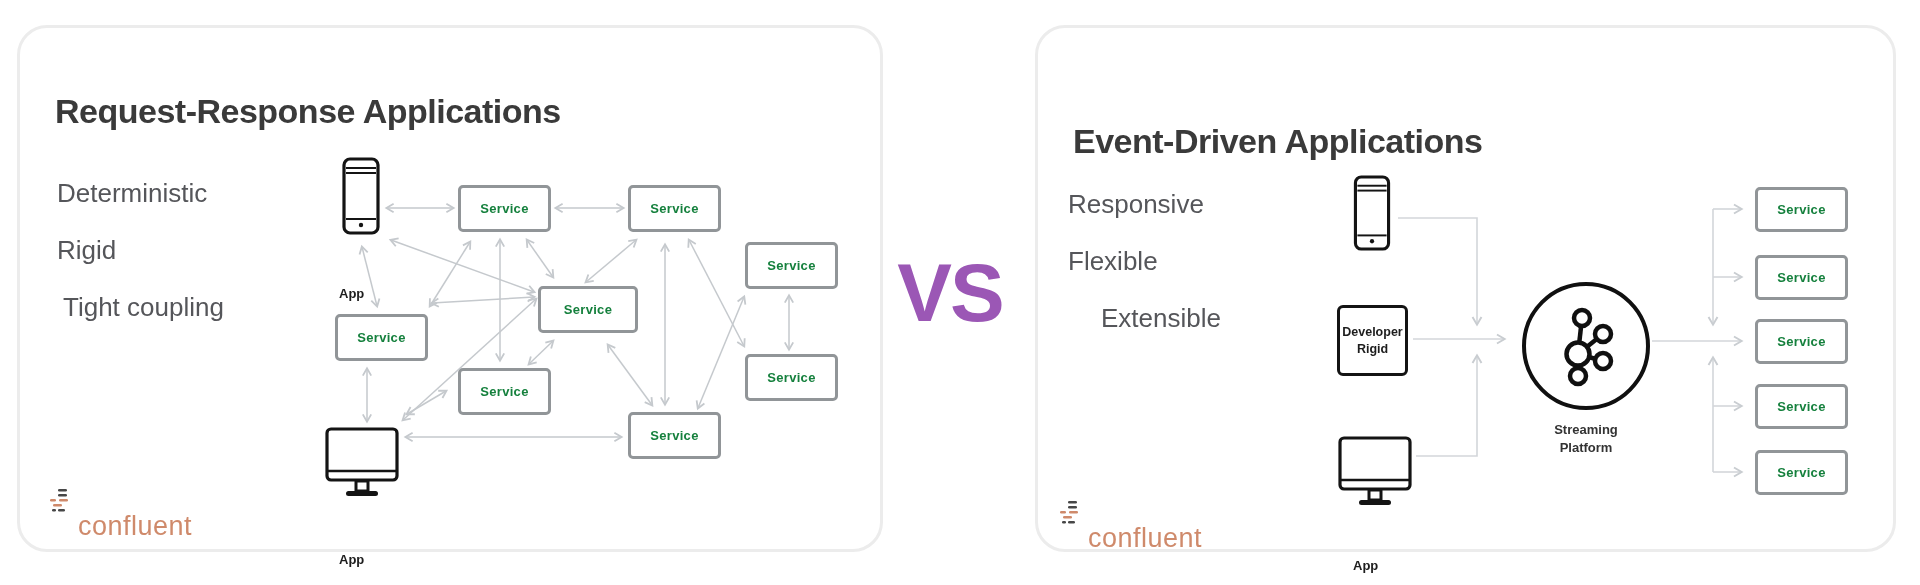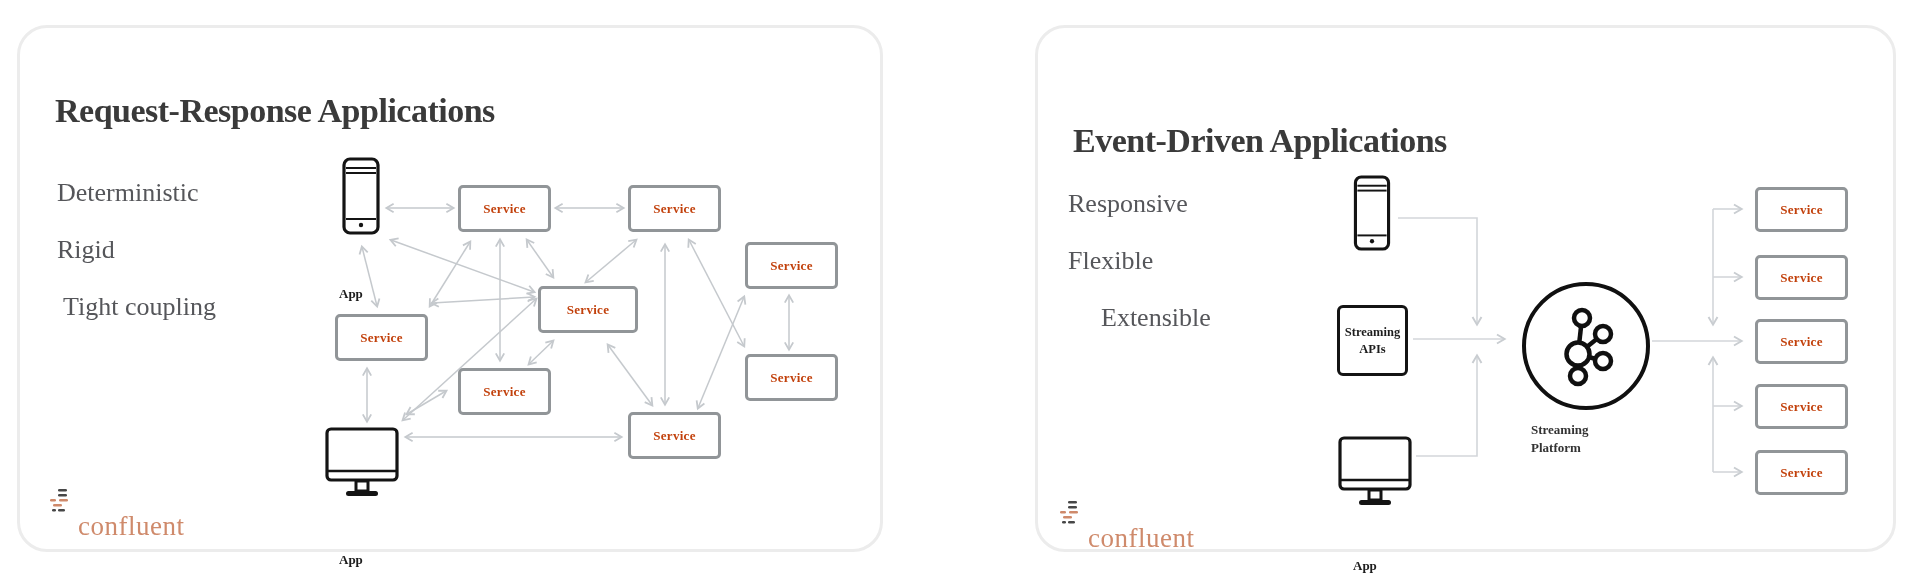--- a/index.html
+++ b/index.html
@@ -1,43 +1,43 @@
 <!DOCTYPE html>
 <html style="--vs: #9b57b5; --logo: #cf8a6b; --title: #3a3a3a; --trait: #55565a; --service_border: #919598; --arrow: #c5c9cd; --connector: #d3d6da;"><head>
 <meta charset="utf-8">
 <style>
   html,body { margin:0; padding:0; background:#ffffff; }
   .stage { position:relative; width:1920px; height:585px; background:#fff;
-           font-family:Liberation Serif, serif; overflow:hidden; }
+           font-family:Liberation Sans, sans-serif; overflow:hidden; }
   .card { position:absolute; background:#fff; border:3px solid #ececec; border-radius:30px; box-sizing:border-box; }
   .card-left  { left:17px;   top:25px; width:866px; height:527px; }
   .card-right { left:1035px; top:25px; width:861px; height:527px; }
 
   .title { position:absolute; font-size:34px; font-weight:bold; color:var(--title,#3a3a3a); letter-spacing:-0.5px; white-space:nowrap; z-index:2; }
   .trait { position:absolute; font-size:26px; color:var(--trait,#55565a); white-space:nowrap; z-index:2; }
 
   .service { position:absolute; width:93px; height:47px; background:#fff;
              border:3px solid var(--service_border,#919598); border-radius:5px;
              display:flex; align-items:center; justify-content:center;
-             font-size:13px; font-weight:bold; color:#c2410c; letter-spacing:.3px;
+             font-size:13px; font-weight:bold; color:#15803d; letter-spacing:.3px;
              z-index:2; box-sizing:border-box; }
 
   .icon-label { position:absolute; width:44px; font-size:13px; font-weight:bold; color:#1d1d1d; z-index:2;margin-top:44px; }
   .node-icon { position:absolute; z-index:2; }
 
   .devapis { position:absolute; left:1337px; top:305px; width:71px; height:71px;
              border:3.5px solid #141414; border-radius:6px; background:#fff;
              display:flex; align-items:center; justify-content:center; text-align:center;
              font-size:12.5px; font-weight:bold; color:#1d1d1d; line-height:1.35;
              z-index:2; box-sizing:border-box; }
 
   .circle-node { position:absolute; left:1522px; top:282px; width:128px; height:128px;
                  border:4px solid #101010; border-radius:50%; background:#fff; z-index:2;
                  box-sizing:border-box; display:flex; align-items:center; justify-content:center; }
-  .platform-label { position:absolute; left:1531px; top:421px; width:110px; 
+  .platform-label { position:absolute; left:1531px; top:421px; width:110px; text-align:center;
                     font-size:13px; font-weight:bold; color:#333; line-height:1.4; z-index:2; }
 
   .vs { position:absolute; left:891px; top:252px; width:118px; text-align:center;
         font-size:82px; font-weight:bold; color:var(--vs,#9b57b5); letter-spacing:-2px; z-index:3; line-height:1; }
 
   .logo { position:absolute; display:flex; align-items:flex-start; gap:6px; z-index:2; }
   .logo-left  { left:50px;   top:489px; }
   .logo-right { left:1060px; top:501px; }
   .logo-text { font-size:27px; font-weight:500; color:var(--logo,#cf8a6b); letter-spacing:.5px; line-height:1;margin-top:24px; }
 
@@ -147,41 +147,42 @@
         <rect x="9" y="10" width="9" height="2.6" rx="1.3" fill="#cf8a6b"></rect>
         <rect x="3" y="15" width="9" height="2.6" rx="1.3" fill="#cf8a6b"></rect>
         <rect x="2" y="20" width="4" height="2.6" rx="1.3" fill="#474747"></rect>
         <rect x="8" y="20" width="7" height="2.6" rx="1.3" fill="#474747"></rect>
       </svg>
       <span class="logo-text">confluent</span>
     </div>
   </section>
 
   
+  <div class="vs">VS</div>
 
   
   <section style="display:contents">
     <h1 class="title" style="left:1065px; top:114px; margin:8px;">Event-Driven Applications</h1>
 
     <div class="trait" style="left:1068px; top:189px;">Responsive</div>
     <div class="trait" style="left:1068px; top:246px;">Flexible</div>
     <div class="trait" style="left:1068px; top:303px;margin-left:33px;">Extensible</div>
 
     
     <svg class="node-icon" style="left:1352px; top:175px;" width="40" height="76" viewBox="0 0 38 78">
       <rect x="2" y="2" width="34" height="74" rx="6" fill="#fff" stroke="#141414" stroke-width="3.2"></rect>
       <line x1="4" y1="11" x2="34" y2="11" stroke="#141414" stroke-width="2"></line>
       <line x1="4" y1="16" x2="34" y2="16" stroke="#141414" stroke-width="2"></line>
       <line x1="4" y1="62" x2="34" y2="62" stroke="#141414" stroke-width="2"></line>
       <circle cx="19" cy="68" r="2.2" fill="#141414"></circle>
     </svg>
     <div class="icon-label" style="left:1350px; top:259px;">App</div>
 
     
-    <div class="devapis">Streaming APIs</div>
+    <div class="devapis">Developer Rigid</div>
 
     
     <svg class="node-icon" style="left:1338px; top:436px;" width="74" height="72" viewBox="0 0 74 72">
       <rect x="2" y="2" width="70" height="51" rx="4" fill="#fff" stroke="#141414" stroke-width="3.2"></rect>
       <line x1="3" y1="44" x2="71" y2="44" stroke="#141414" stroke-width="2.4"></line>
       <rect x="31" y="54" width="12" height="10" fill="#fff" stroke="#141414" stroke-width="3"></rect>
       <rect x="21" y="64" width="32" height="5" rx="2.5" fill="#141414"></rect>
     </svg>
     <div class="icon-label" style="left:1353px; top:514px;">App</div>
 

